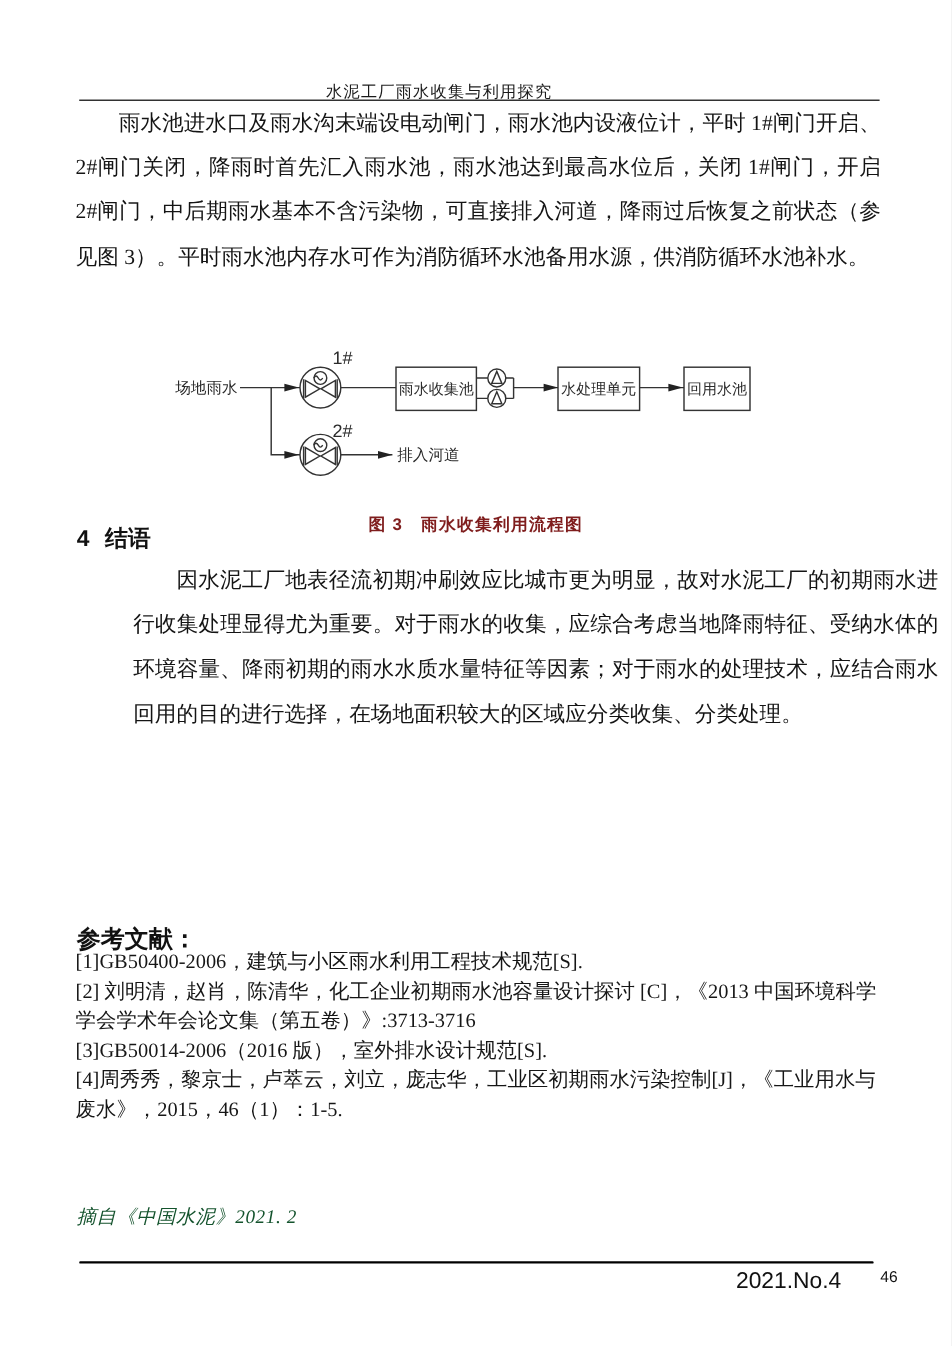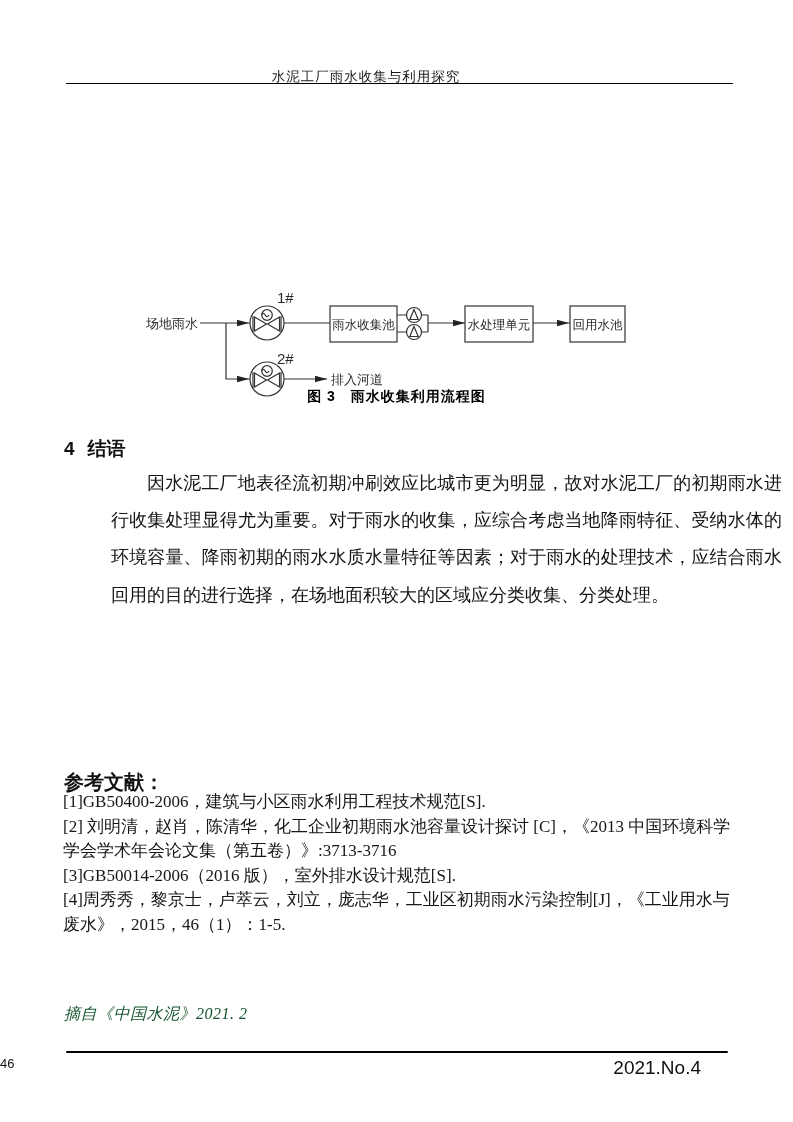--- a/index.html
+++ b/index.html
@@ -17,23 +17,23 @@
   .body-par{
     left:63px;width:671px;font-size:18px;line-height:37.2px;
     text-align:justify;text-justify:inter-ideograph;color:#141414;
   }
   .indent{text-indent:2em;}
   #intro{top:84px;}
   #conclusion-pars{top:465px;margin-left:48px;}
   .diagram{top:282px;left:60px;}
   .diagram svg text{font-family:"Liberation Sans","DejaVu Sans",sans-serif;fill:#2a2a2a;}
   .fig-caption{
-    top:388px;left:0;width:793px;text-align:center;
+    top:429px;left:0;width:793px;text-align:center;
     font-family:"Liberation Sans","DejaVu Sans",sans-serif;
-    font-size:14px;font-weight:600;color:#000000;letter-spacing:1px;
+    font-size:14px;font-weight:600;color:#7f1d1d;letter-spacing:1px;
   }
   .section-heading{
     top:436px;left:64px;
     font-family:"Liberation Sans","DejaVu Sans",sans-serif;
     font-size:19px;font-weight:700;color:#111;
   }
   .section-heading .sec-num{margin-right:13px;}
   .refs-heading{
     top:769px;left:64px;
     font-family:"Liberation Sans","DejaVu Sans",sans-serif;
@@ -43,36 +43,37 @@
     top:790px;left:63px;width:671px;
     font-size:17px;line-height:24.6px;color:#161616;text-align:left;
   }
   .refs-list .ref-item{margin:0;}
   .source-note{
     top:1004px;left:64px;font-size:16px;font-style:italic;
     color:#14532d;letter-spacing:.5px;
   }
   .footer-rule{top:1051px;left:66px;width:662px;height:2px;background:#000;border-radius:1px;}
   .footer-page{
-    top:1056px;left:0;width:748px;text-align:left;
+    top:1056px;left:0;width:748px;text-align:right;
     font-family:"Liberation Sans","DejaVu Sans",sans-serif;font-size:13px;color:#111;
   }
   .footer-issue{
     top:1057px;right:92px;
     font-family:"Liberation Sans","DejaVu Sans",sans-serif;font-size:19px;color:#111;
   }
 </style>
 </head>
 <body>
 
 <div class="page">
 
   <div class="abs header-title">水泥工厂雨水收集与利用探究</div>
   <div class="abs header-rule"></div>
 
+  <div class="abs body-par indent" id="intro">雨水池进水口及雨水沟末端设电动闸门，雨水池内设液位计，平时 1#闸门开启、2#闸门关闭，降雨时首先汇入雨水池，雨水池达到最高水位后，关闭 1#闸门，开启 2#闸门，中后期雨水基本不含污染物，可直接排入河道，降雨过后恢复之前状态（参见图 3）。平时雨水池内存水可作为消防循环水池备用水源，供消防循环水池补水。</div>
 
   <div class="abs diagram">
     <svg width="600" height="130" viewBox="0 0 600 130">
       <g stroke="#333" stroke-width="1.2" fill="none">
 
         <path d="M140,41 H190"></path>
         <path d="M166,41 V97 H190"></path>
 
         <path d="M224,41 H270"></path>
 

